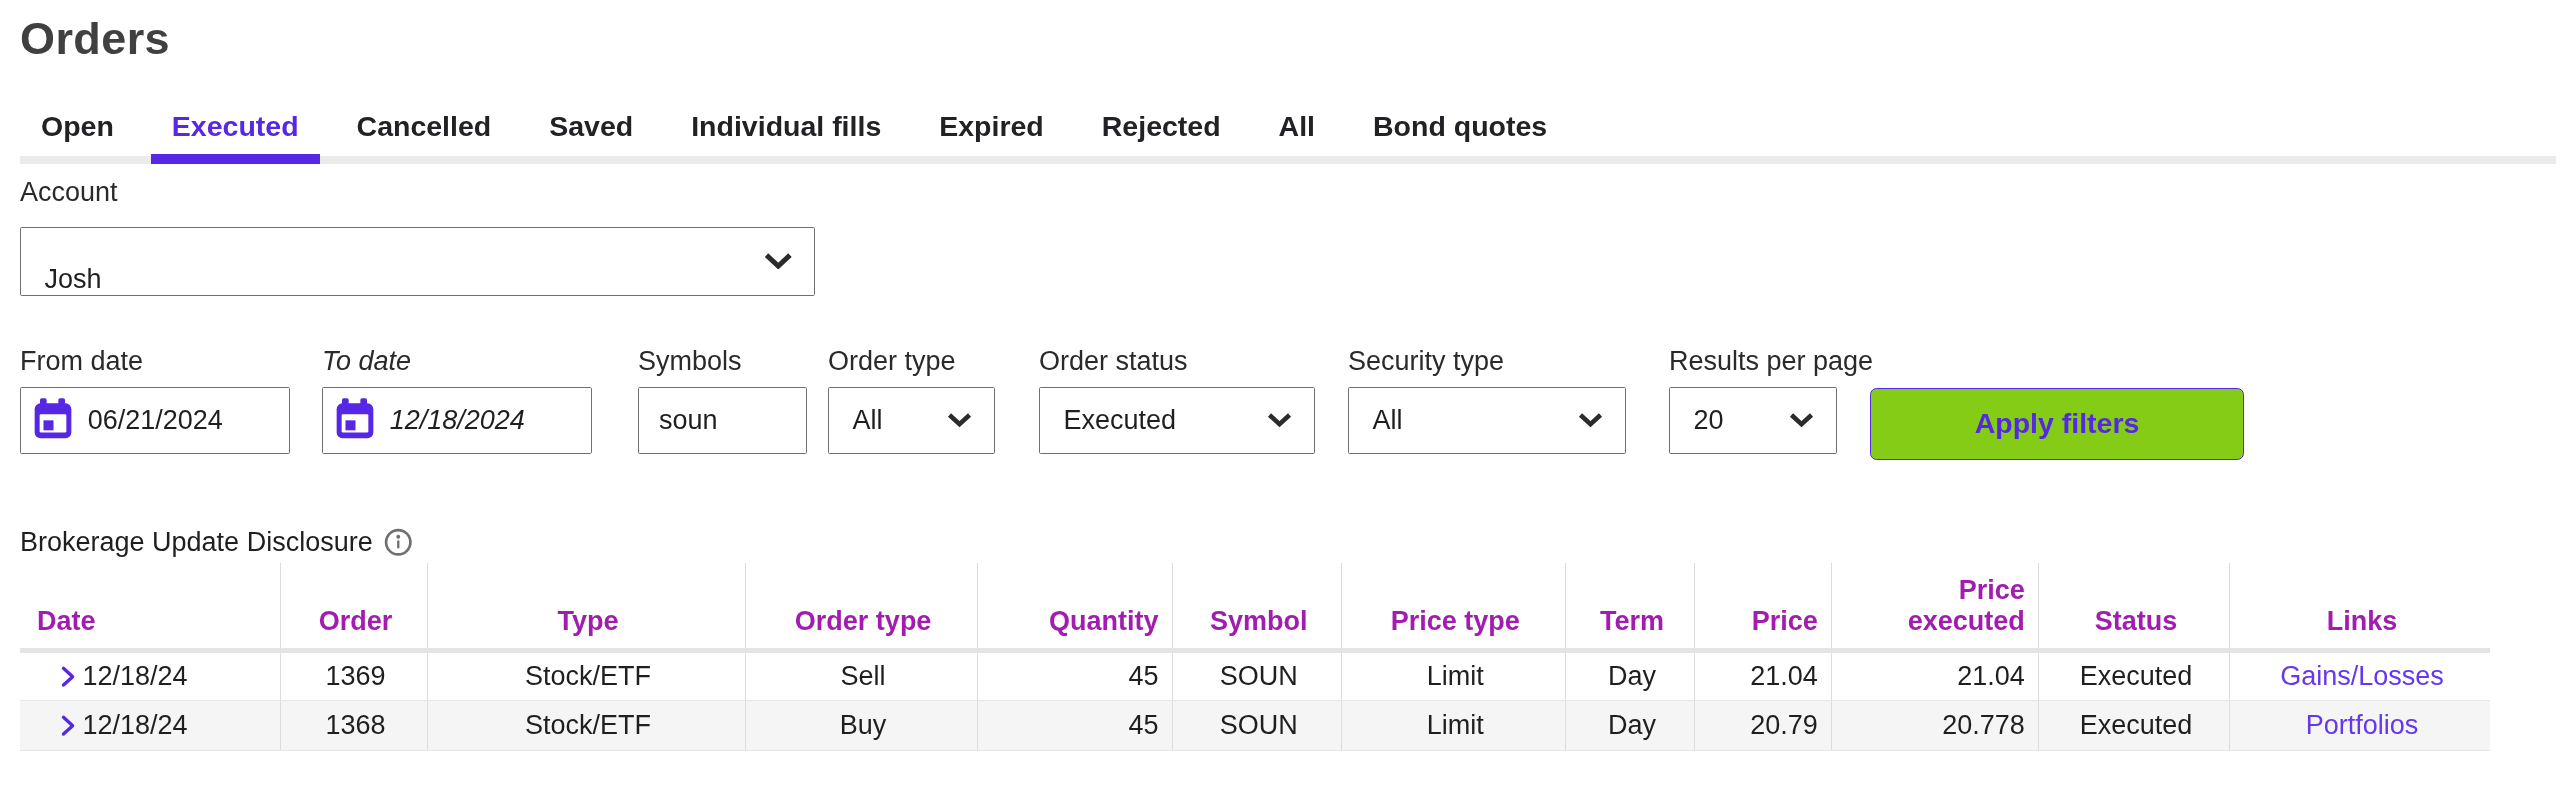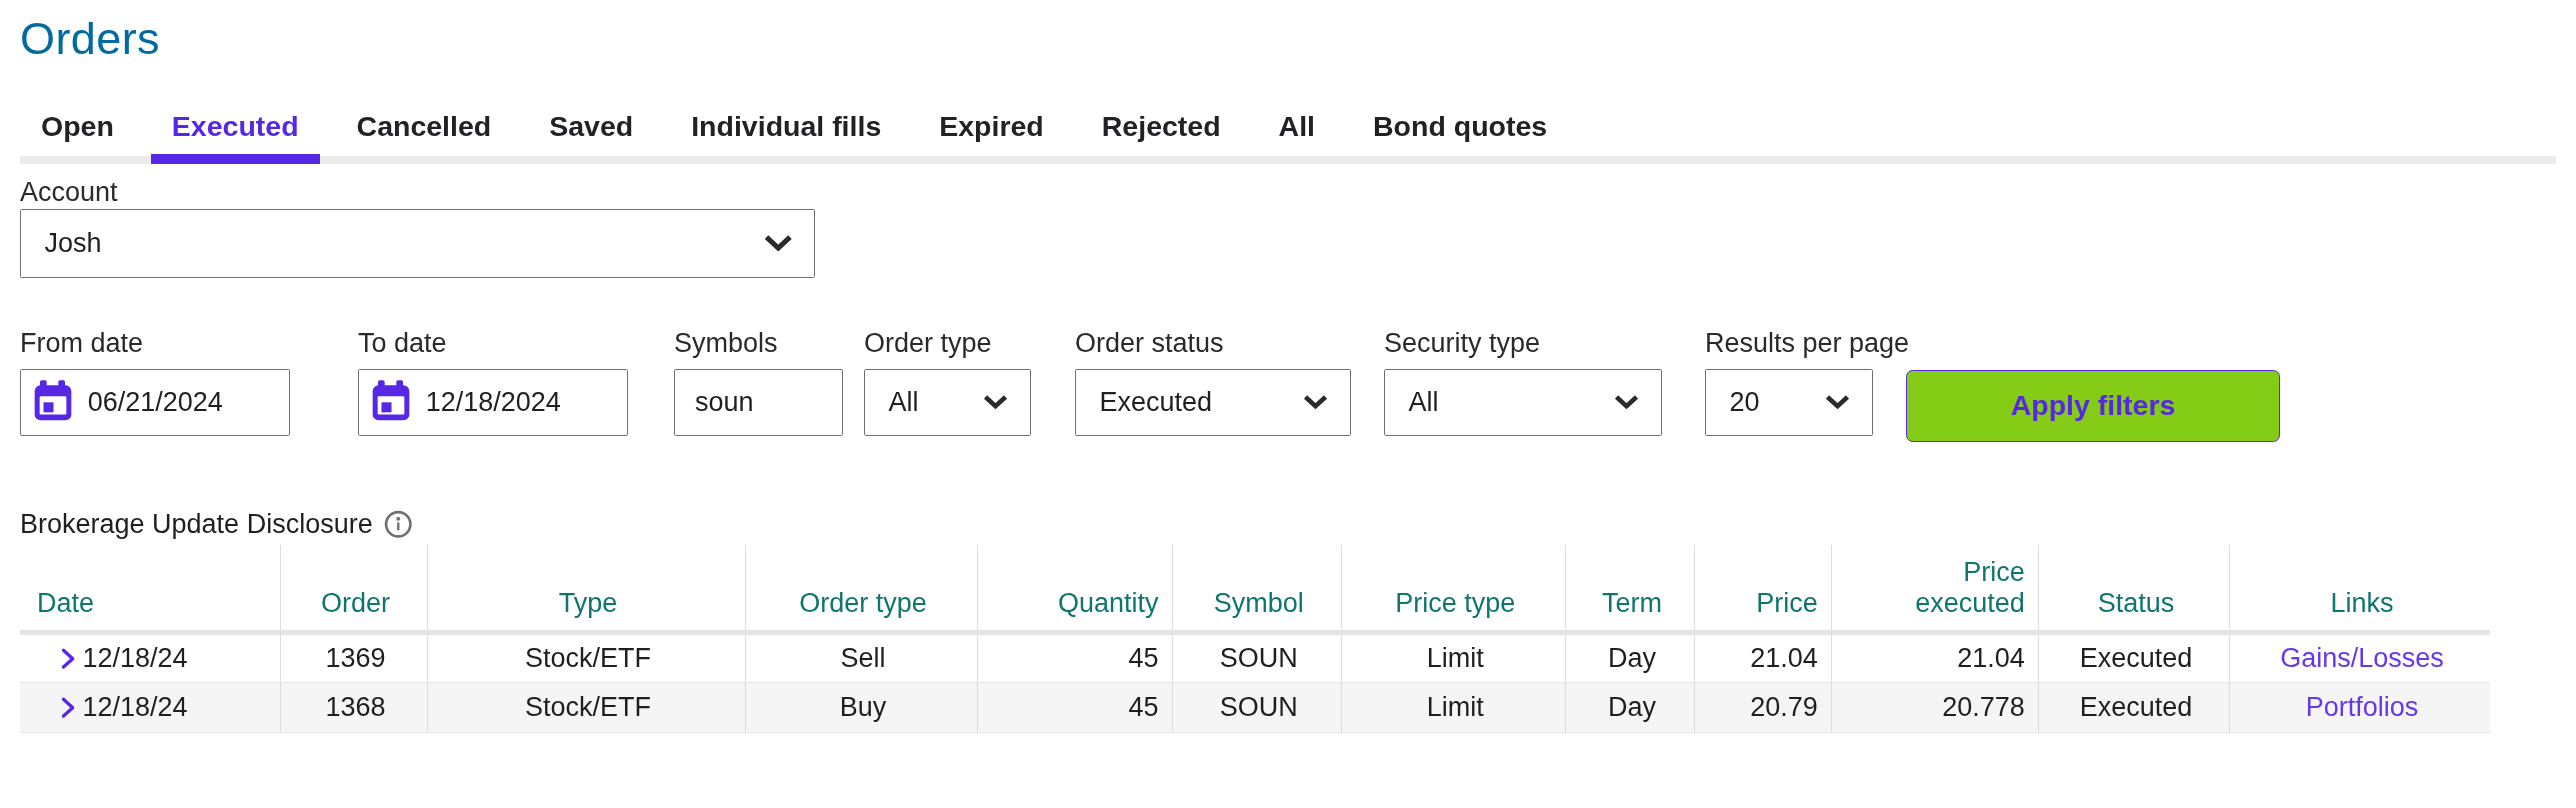--- a/index.html
+++ b/index.html
@@ -1,44 +1,44 @@
 <!DOCTYPE html>
 <html style="--accent: #5627e4; --link: #6637f0;font-size:13.4px"><head>
 <meta charset="utf-8">
 <style>
   * { margin:0; padding:0; box-sizing:border-box; }
   html,body { width:2576px; height:809px; background:#ffffff; overflow:hidden;
               font-family:"Liberation Sans", sans-serif; color:#1f1f1f; }
   .page { padding:0 20px; }
 
   
-  .page-title { margin-top:13.4px; font-size:45px; font-weight:400; color:#0369a1; letter-spacing:0.4px; }
+  .page-title { margin-top:13.4px; font-size:45px; font-weight:700; color:#404040; letter-spacing:0.4px; }
 
   
   .tabs { display:flex; margin-top:44px; border-bottom:8.4px solid #ebebeb;gap:16px; }
   .tab { padding:0 21px 11.7px; font-size:28.5px; font-weight:600; line-height:35px;
          color:#222226; white-space:nowrap; cursor:pointer; position:relative; }
   .tab.active { color:var(--accent); }
   .tab.active::after { content:""; position:absolute; left:0; right:0; bottom:-8.4px;
                        height:10px; background:var(--accent); }
 
   
   .field-label { font-size:27px; line-height:32px; color:#2a2a2a; white-space:nowrap; }
   .account-label { margin-top:11.7px; }
   .select { position:relative; height:67px; border:1.7px solid #6f6f6f; border-radius:1.7px;
             background:#fff; display:flex; align-items:center; padding:0 59px 0 23.4px;
             font-size:27px; cursor:pointer; }
   .select .chev { position:absolute; right:22px; top:50%; transform:translateY(-50%); }
-  .account-select { margin-top:1px; width:795px; height:69px; }
+  .account-select { margin-top:19px; width:795px; height:69px;align-items:flex-end; }
 
   
   .filters { display:flex; margin-top:49px; align-items:flex-start; }
   .filter .field-label { margin-bottom:10px; }
   .f-from { width:270px; }
-  .f-to { width:270px; margin-left:68px; }
+  .f-to { width:270px; margin-left:32px;font-style:italic; }
   .f-symbols { width:169px; margin-left:46px; }
   .f-ordernum { width:167px; margin-left:61px; }
   .f-ordertype { width:167px; margin-left:21px; }
   .f-orderstatus { width:276px; margin-left:44px; }
   .f-sectype { width:278px; margin-left:33px; }
   .f-results { width:168px; margin-left:43px; }
   .f-apply { margin-left:33px; padding-top:43px; }
 
   .date-input { height:67px; border:1.7px solid #6f6f6f; border-radius:1.7px; background:#fff;
                 display:flex; align-items:center; padding-left:11.7px; font-size:27px; cursor:pointer; }
@@ -52,21 +52,21 @@
                font-family:"Liberation Sans", sans-serif; cursor:pointer; }
 
   
   .disclosure { margin-top:67px; display:flex; align-items:center; gap:11.7px; }
   .disclosure-text { font-size:27px; color:#1f1f1f; }
 
   
   table.orders { margin-top:5px; border-collapse:collapse; table-layout:fixed; width:2470px; }
   table.orders th, table.orders td { font-size:27px; overflow:hidden; }
   table.orders th { height:88px; vertical-align:bottom; padding:0 13.4px 11.7px 17px;
-                    font-weight:400; color:#0f766e; text-align:left;
+                    font-weight:700; color:#a21caf; text-align:left;
                     border-bottom:5px solid #e4e4e4; }
   table.orders th.num, table.orders td.num { text-align:right; padding-right:13.4px; }
   table.orders th + th, table.orders td + td { border-left:1.7px solid #dcdcdc;text-align:center; }
   table.orders td { height:50px; padding:0 13.4px 0 17px; color:#1f1f1f;
                     border-bottom:1.7px solid #e6e6e6; white-space:nowrap; }
   table.orders tbody tr.alt td { background:#f5f5f6; }
   th.c-date { padding-left:93px; }
   td.c-date { padding-left:0; }
   .date-cell { display:flex; align-items:center; height:100%; }
   .expander { margin-left:23.4px; width:22px; height:25px; display:inline-flex; align-items:center; cursor:pointer; }

